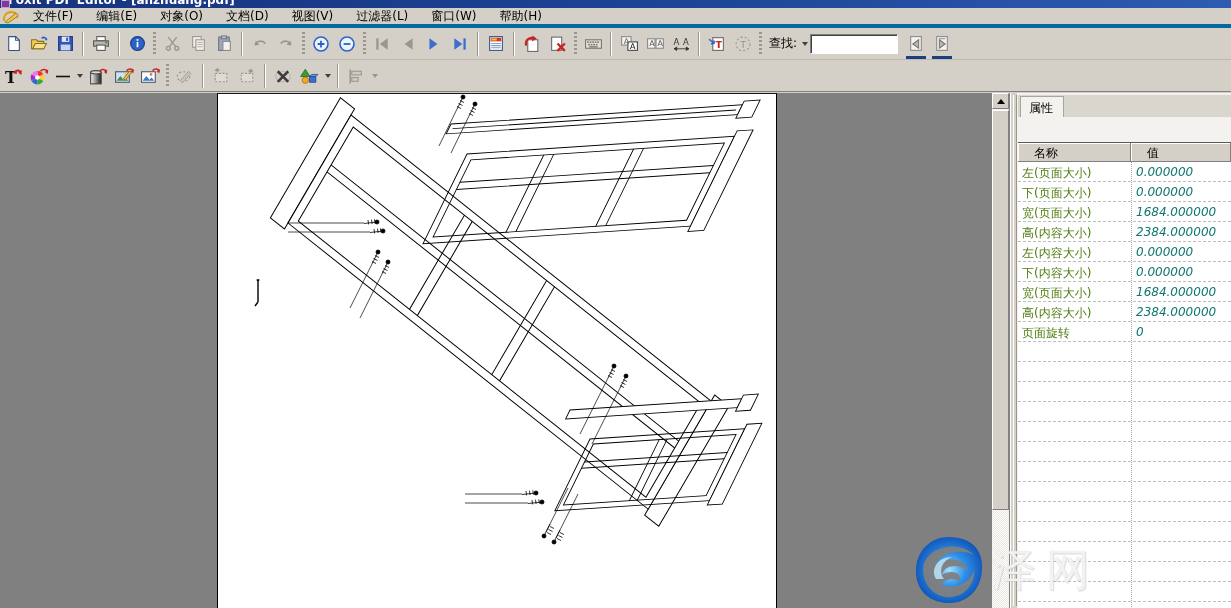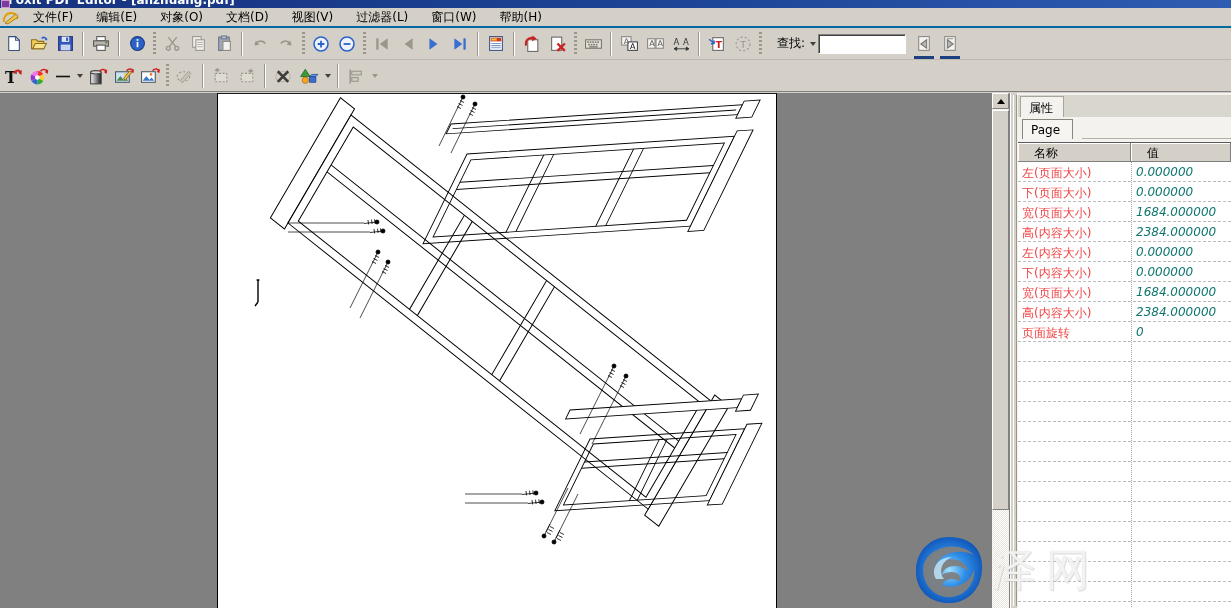--- a/index.html
+++ b/index.html
@@ -8,38 +8,38 @@
   .app { position:relative; width:1231px; height:608px; }
 
   
   .titlebar { position:absolute; left:0; top:0; width:1231px; height:24px;
     background:linear-gradient(90deg,#16337f 0%,#1d4496 55%,#2e5cb0 100%); overflow:hidden; }
   .titlebar .ttxt { display:block; margin:-7px 0 0 8px; color:#fff; font-weight:bold; font-size:12px; white-space:nowrap; }
   .titlebar .wicon { position:absolute; left:1px; top:0; width:9px; height:8px; background:#7a3aa0; border:1px solid #c9c; }
 
   
   .menubar { position:absolute; left:0; top:8px; width:1231px; height:20px; background:#d4d0c8;
-    display:flex; align-items:center; border-bottom:2px solid #0369a1; }
+    display:flex; align-items:center; border-bottom:4px solid #0369a1; }
   .appicon { width:18px; height:16px; margin:0 4px 0 2px; }
   .menu-item { padding:2px 9px; margin-right:5px; color:#000; cursor:default; white-space:nowrap; }
 
   
   .toolbar { position:absolute; left:0; width:1231px; height:32px; background:#d4d0c8;
     display:flex; align-items:center; }
   .tb1 { top:28px; border-bottom:1px solid #bdb9b0; }
   .tb2 { top:61px; height:31px; border-bottom:1px solid #808080; }
   .btn { width:26px; height:26px; display:flex; align-items:center; justify-content:center; flex:0 0 auto; }
   .btn svg { display:block; }
   .sep { width:0; height:24px; border-left:1px solid #9a968c; border-right:1px solid #ffffff; margin:0 4px; flex:0 0 auto; }
   .grip { width:3px; height:24px; margin:0 3px; flex:0 0 auto;
     background:repeating-linear-gradient(180deg,#9a968c 0 2px,transparent 2px 4px); }
   .caretbtn { width:11px; height:24px; display:flex; align-items:center; justify-content:center; flex:0 0 auto; }
   .caret { width:0; height:0; border-left:3px solid transparent; border-right:3px solid transparent; border-top:4px solid #404040; }
   .caret.dis { border-top-color:#9a968c; }
-  .findlabel { margin:0 2px 0 12px; white-space:nowrap; }
+  .findlabel { margin:0 2px 0 4px; white-space:nowrap; }
   .findinput { width:88px; height:20px; background:#fff; border:1px solid #808080;
     border-right-color:#fff; border-bottom-color:#fff; box-shadow:inset 1px 1px 0 #404040; }
   .findnav { position:relative; }
   .findnav::after { content:""; position:absolute; left:3px; right:3px; bottom:-2px; height:3px; background:#1b3f7f; }
 
   
   .main { position:absolute; left:0; top:93px; width:1231px; height:515px; background:#808080; }
   .page { position:absolute; left:217px; top:0; width:560px; height:515px; background:#fff;
     border-left:1px solid #000; border-right:1px solid #000; border-top:1px solid #1a1a1a; }
   .page svg { display:block; }
@@ -76,21 +76,21 @@
     border:1px solid #8a867c; border-bottom:none; }
   .tabstrip::after { content:""; position:absolute; left:64px; right:0; bottom:0; height:0; border-bottom:1px solid #b5b1a7; }
 
   .grid { position:absolute; left:8px; top:49px; right:0; bottom:0; background:#fff; border-top:1px solid #5a5a5a; }
   .gridhead { display:flex; height:19px; }
   .gh { background:#d4d0c8; border-right:1px solid #808080; border-bottom:1px solid #808080;
     box-shadow:inset 1px 1px 0 #fff; padding:2px 16px; color:#000; }
   .gh.name { width:113px; } .gh.val { flex:1; }
   .grow { display:flex; height:20px; border-bottom:1px dashed #bdbdbd; }
   .gc { padding:3px 4px 0 4px; overflow:hidden; white-space:nowrap; }
-  .gc.name { width:113px; color:#ef4444; }
+  .gc.name { width:113px; color:#4d7c0f; }
   .gc.val  { flex:1; color:#0f766e; border-left:1px dotted #a8a8a8;font-style:italic; }
 </style>
 </head>
 <body>
 
 <div class="app">
 
   <div class="titlebar">
     <span class="wicon"></span>
     <span class="ttxt">Foxit PDF Editor - [anzhuang.pdf]</span>
@@ -551,23 +551,20 @@
         <span class="sb-up"></span>
       </div>
       <div class="sb-thumb"></div>
     </div>
 
     <div class="props">
       <div class="props-grip"></div>
       <div class="props-title-strip">
         <div class="props-title">属性</div>
       </div>
-      <div class="tabstrip">
-        <div class="tab">Page</div>
-      </div>
       <div class="grid">
         <div class="gridhead">
           <div class="gh name">名称</div>
           <div class="gh val">值</div>
         </div>
         <div id="grid-rows">
             <div class="grow">
               <div class="gc name">左(页面大小)</div>
               <div class="gc val">0.000000</div>
             </div>

